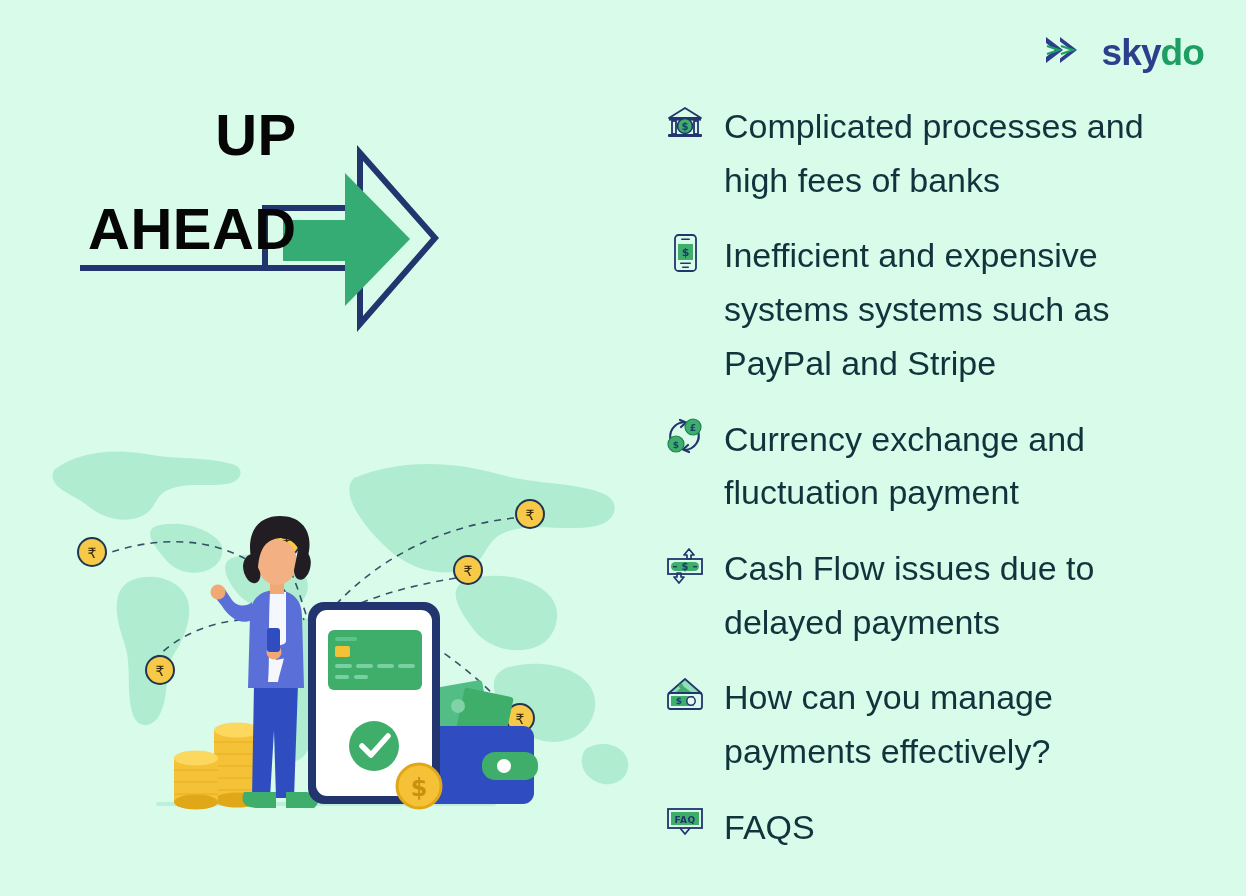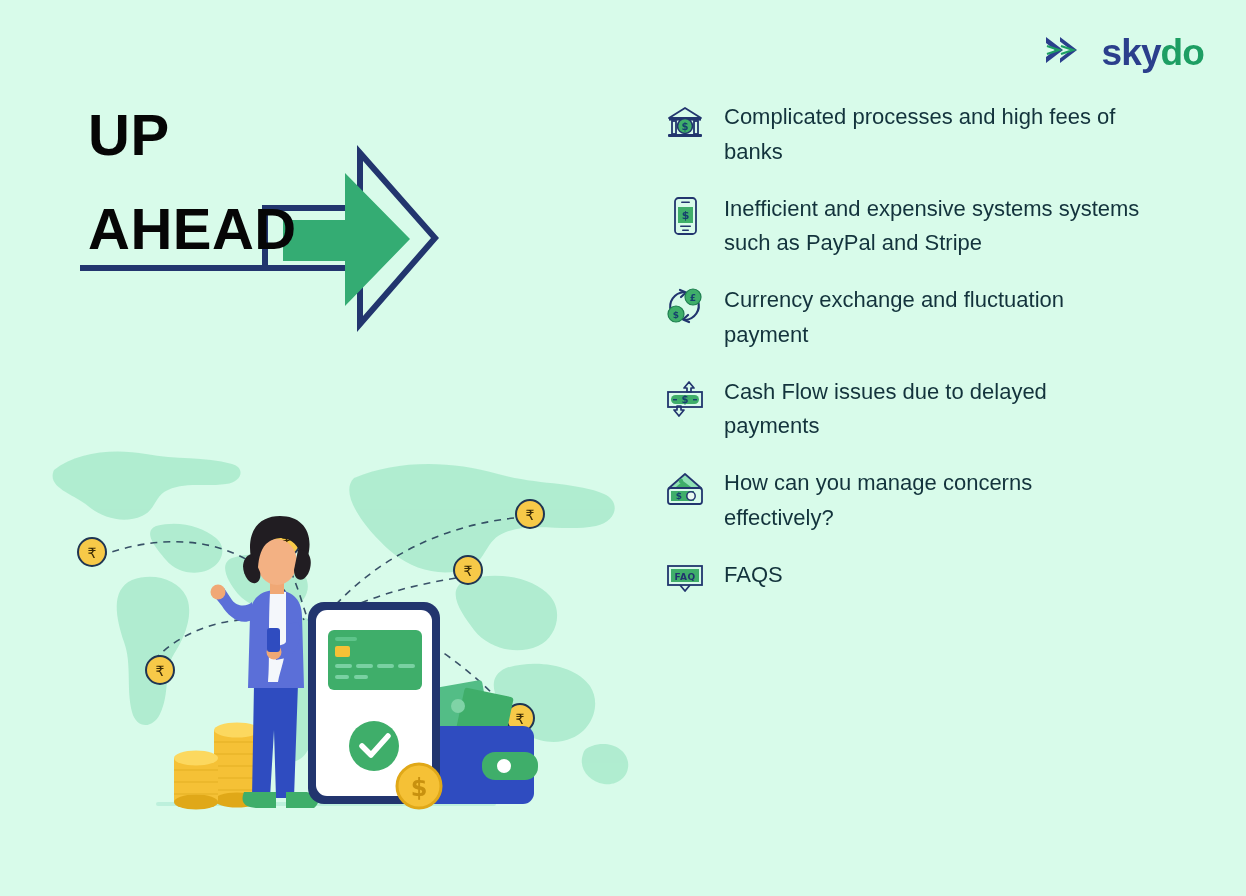--- a/index.html
+++ b/index.html
@@ -47,20 +47,21 @@
   }
   #headline-text {
     position: absolute;
     left: 8px;
     top: 0;
     font-size: 58px;
     font-weight: 700;
     line-height: 1.62;
     color: #060606;
     letter-spacing: 0.5px;
+    text-align: right;
   }
   #headline-text .line1 { display: block; }
   #headline-text .line2 { display: block; }
 
   #arrow-graphic {
     position: absolute;
     left: 0;
     top: 10px;
   }
 
@@ -89,21 +90,21 @@
   .topic-icon {
     flex: 0 0 auto;
     width: 42px;
     height: 46px;
     display: flex;
     align-items: flex-start;
     justify-content: center;
     padding-top: 4px;
   }
   .topic-label {
-    font-size: 22px;
+    font-size: 34px;
     line-height: 1.58;
     color: #13333c;
     font-weight: 400;
     max-width: 420px;
   }
 </style>
 </head>
 <body>
 
 <div id="brand-logo">
@@ -377,21 +378,21 @@
       <svg width="40" height="38" viewBox="0 0 40 38" aria-hidden="true">
         <path d="M4 18 L20 4 L36 18 Z" fill="#8fe0b4" stroke="#22356e" stroke-width="1.7" stroke-linejoin="round"></path>
         <path d="M11 17 L18 11 L26 17 Z" fill="#3fae6a"></path>
         <circle cx="16" cy="11" r="2.2" fill="#3fae6a"></circle>
         <rect x="3" y="18" width="34" height="16" rx="2.5" fill="none" stroke="#22356e" stroke-width="1.8"></rect>
         <rect x="6" y="21" width="23" height="10" fill="#3fae6a"></rect>
         <text x="14" y="29" text-anchor="middle" font-size="9" font-weight="bold" font-family="DejaVu Sans, sans-serif" fill="#16406e">$</text>
         <circle cx="26" cy="26" r="4.2" fill="#eafaf1" stroke="#22356e" stroke-width="1.5"></circle>
       </svg>
     </span>
-    <span class="topic-label">How can you manage concerns effectively?</span>
+    <span class="topic-label">How can you manage payments effectively?</span>
   </div>
 
   <div class="topic-row">
     <span class="topic-icon">
       <svg width="40" height="34" viewBox="0 0 40 34" aria-hidden="true">
         <rect x="3" y="4" width="34" height="19" fill="none" stroke="#22356e" stroke-width="1.8"></rect>
         <rect x="6" y="7" width="28" height="13" fill="#3fae6a"></rect>
         <path d="M15 23 L20 29 L25 23" fill="none" stroke="#22356e" stroke-width="1.8" stroke-linejoin="round"></path>
         <text x="20" y="17.5" text-anchor="middle" font-size="9" font-weight="bold" letter-spacing="0.5" font-family="DejaVu Sans, sans-serif" fill="#22356e">FAQ</text>
       </svg>

